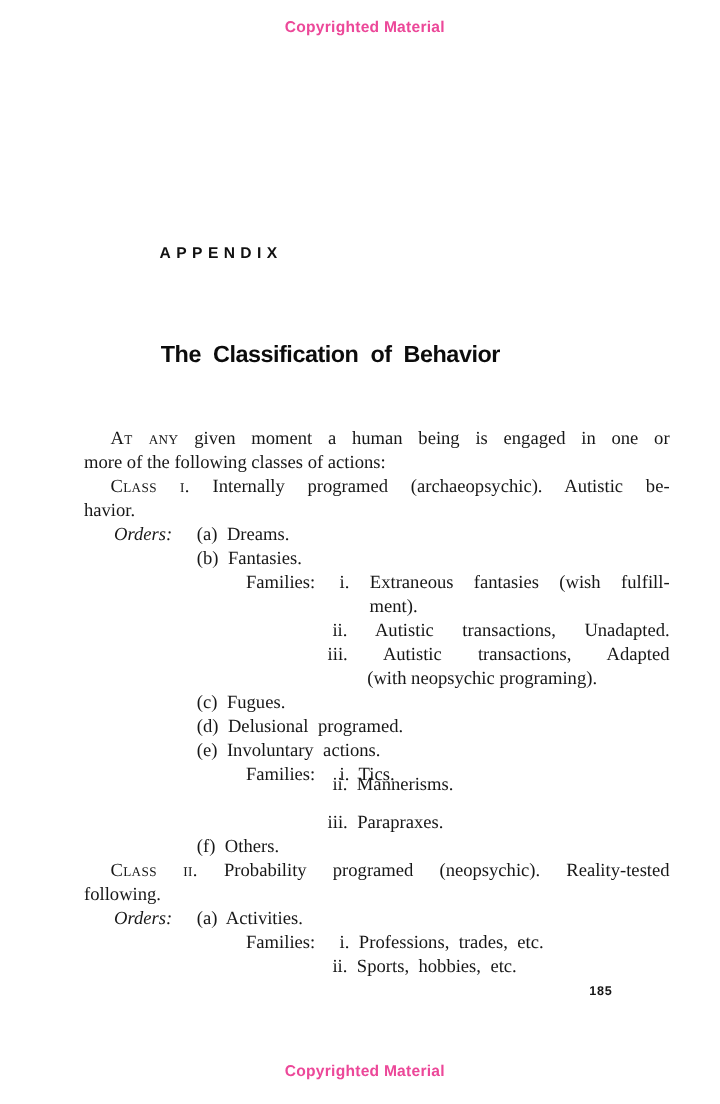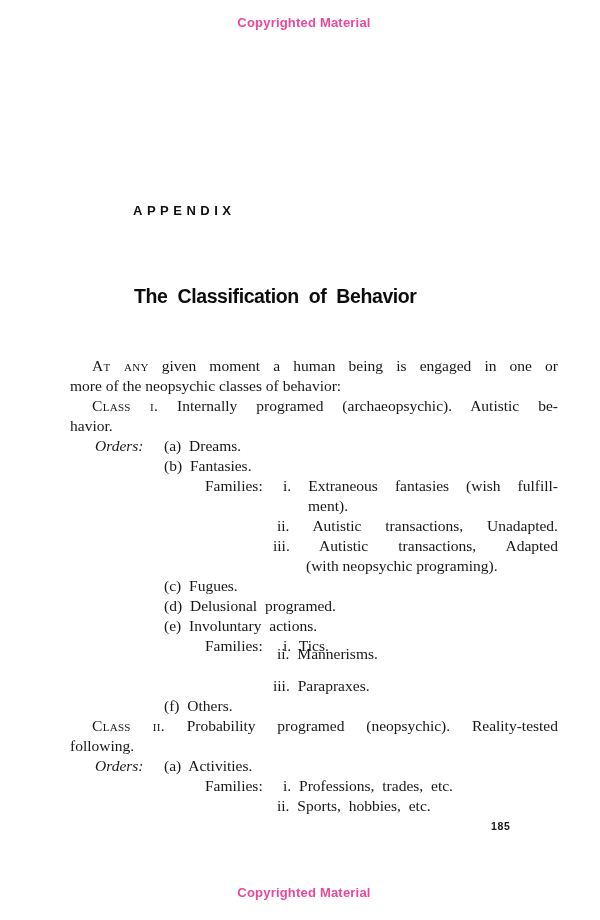--- a/index.html
+++ b/index.html
@@ -39,21 +39,21 @@
 </style>
 </head>
 <body>
 
 <div class="abs copyright" style="top:15px">Copyrighted Material</div>
 
 <div class="abs appendix">APPENDIX</div>
 <h1 class="abs title">The Classification of Behavior</h1>
 
 <div class="ln just" style="left:92px;top:356px;width:466px"><span class="sc">At any</span><span> given moment a human being is engaged in one or</span></div>
-<div class="ln" style="left:70px;top:376px">more of the neopsychic classes of behavior:</div>
+<div class="ln" style="left:70px;top:376px">more of the following classes of actions:</div>
 
 <div class="ln just" style="left:92px;top:396px;width:466px"><span class="sc">Class i.</span><span> Internally programed (archaeopsychic). Autistic be-</span></div>
 <div class="ln" style="left:70px;top:416px">havior.</div>
 
 <div class="ln it" style="left:95px;top:436px">Orders:</div>
 <div class="ln ws" style="left:164px;top:436px">(a) Dreams.</div>
 <div class="ln ws" style="left:164px;top:456px">(b) Fantasies.</div>
 
 <div class="ln" style="left:205px;top:476px">Families:</div>
 <div class="ln just" style="left:283px;top:476px;width:275px">i. Extraneous fantasies (wish fulfill-</div>

